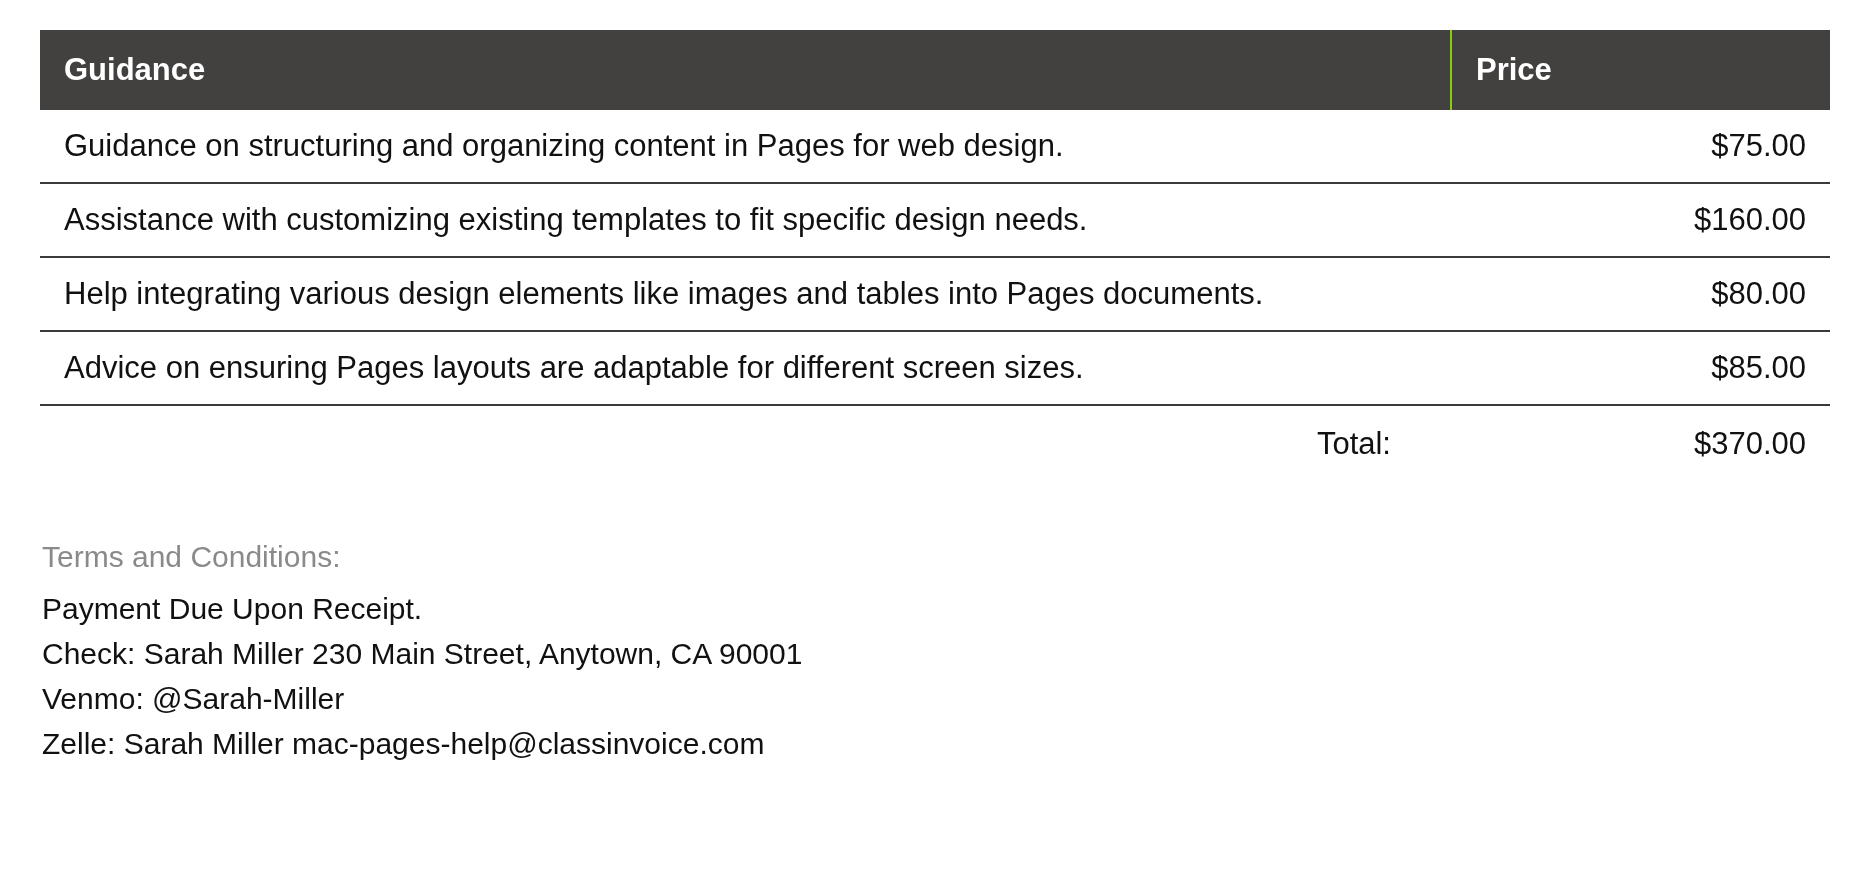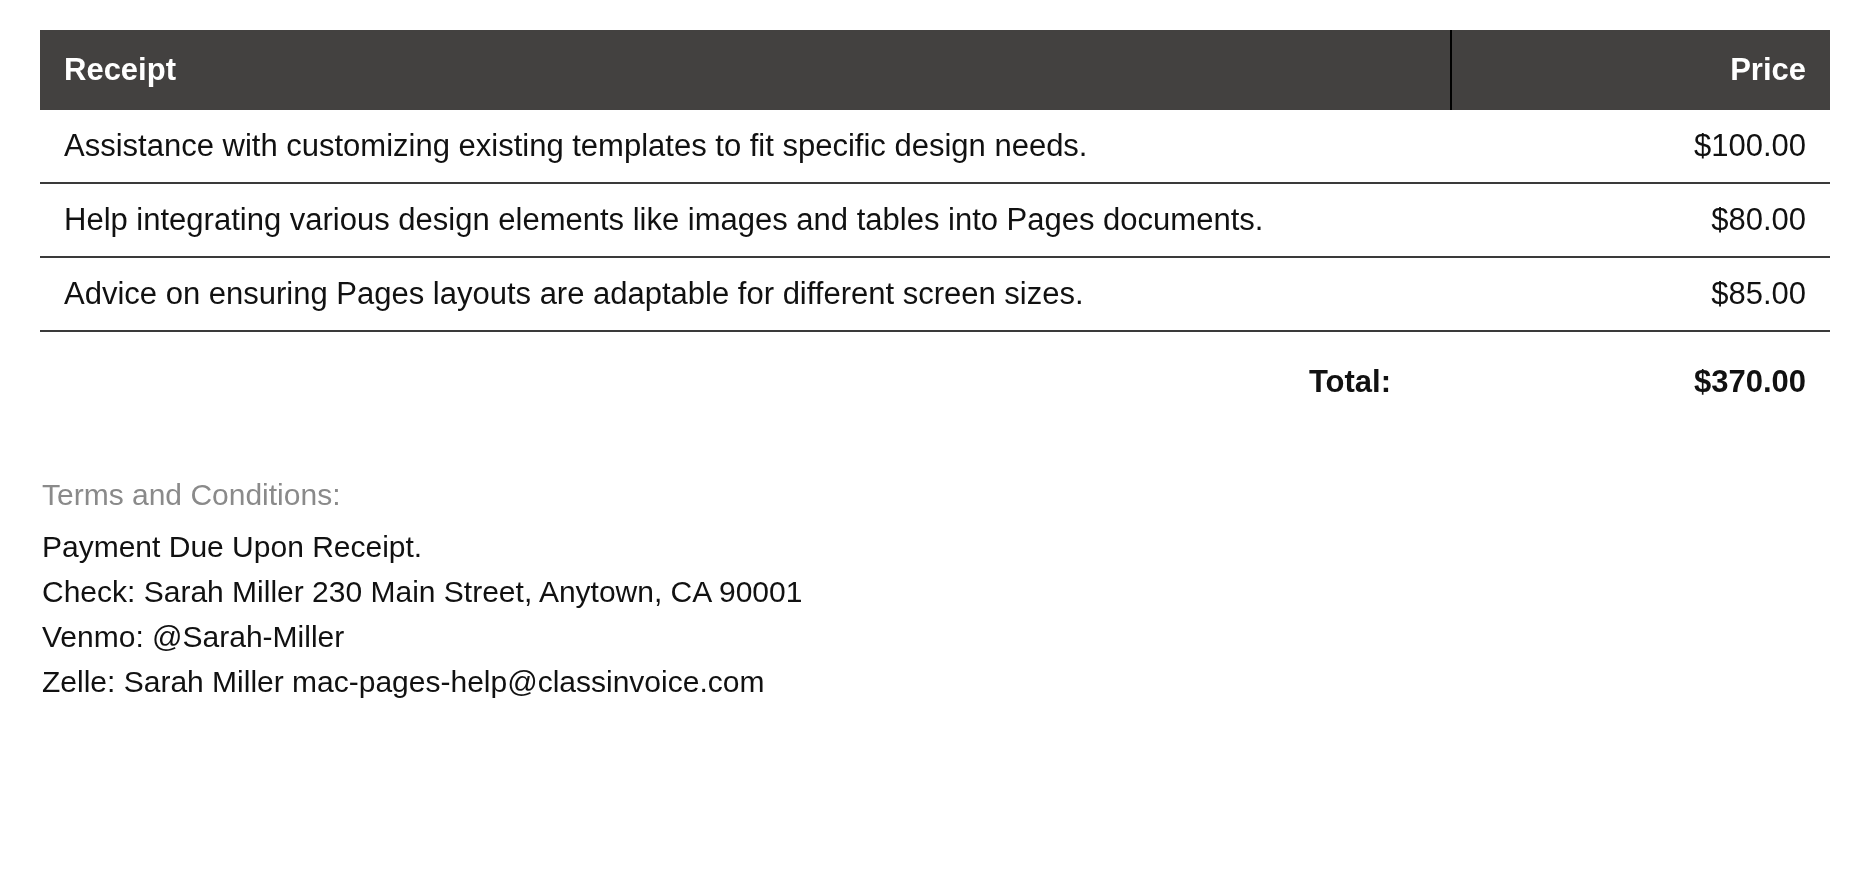--- a/index.html
+++ b/index.html
@@ -27,40 +27,39 @@
   table.invoice thead th {
     background: #434140;
     color: #ffffff;
     font-size: 31px;
     font-weight: bold;
     padding: 22px 24px;
     text-align: left;
     vertical-align: middle;
   }
   table.invoice thead th.price-head {
-    text-align: right;
-    border-left: 2px solid #000000;
+    border-left: 2px solid #84cc16;
     width: 330px;
   }
   table.invoice tbody td {
     font-size: 31px;
     padding: 18px 24px;
     border-bottom: 2px solid #3a3a3a;
     vertical-align: middle;
     background: #ffffff;
     color: #111111;
   }
   table.invoice tbody td.price-cell {
     text-align: right;
     white-space: nowrap;
   }
   table.invoice tbody tr.total-row td {
     border-bottom: none;
-    font-weight: bold;
-    padding-top: 32px;
+    font-weight: normal;
+    padding-top: 20px;
   }
   table.invoice tbody tr.total-row td.total-label {
     text-align: right;
     padding-right: 60px;
   }
   .terms {
     margin-top: 60px;
     padding-left: 2px;
   }
   .terms-title {
@@ -76,28 +75,32 @@
   }
 </style>
 </head>
 <body>
 
 <div class="page">
 
   <table class="invoice">
     <thead>
       <tr>
-        <th>Receipt</th>
+        <th>Guidance</th>
         <th class="price-head">Price</th>
       </tr>
     </thead>
     <tbody>
       <tr>
+        <td>Guidance on structuring and organizing content in Pages for web design.</td>
+        <td class="price-cell">$75.00</td>
+      </tr>
+      <tr>
         <td>Assistance with customizing existing templates to fit specific design needs.</td>
-        <td class="price-cell">$100.00</td>
+        <td class="price-cell">$160.00</td>
       </tr>
       <tr>
         <td>Help integrating various design elements like images and tables into Pages documents.</td>
         <td class="price-cell">$80.00</td>
       </tr>
       <tr>
         <td>Advice on ensuring Pages layouts are adaptable for different screen sizes.</td>
         <td class="price-cell">$85.00</td>
       </tr>
       <tr class="total-row">

